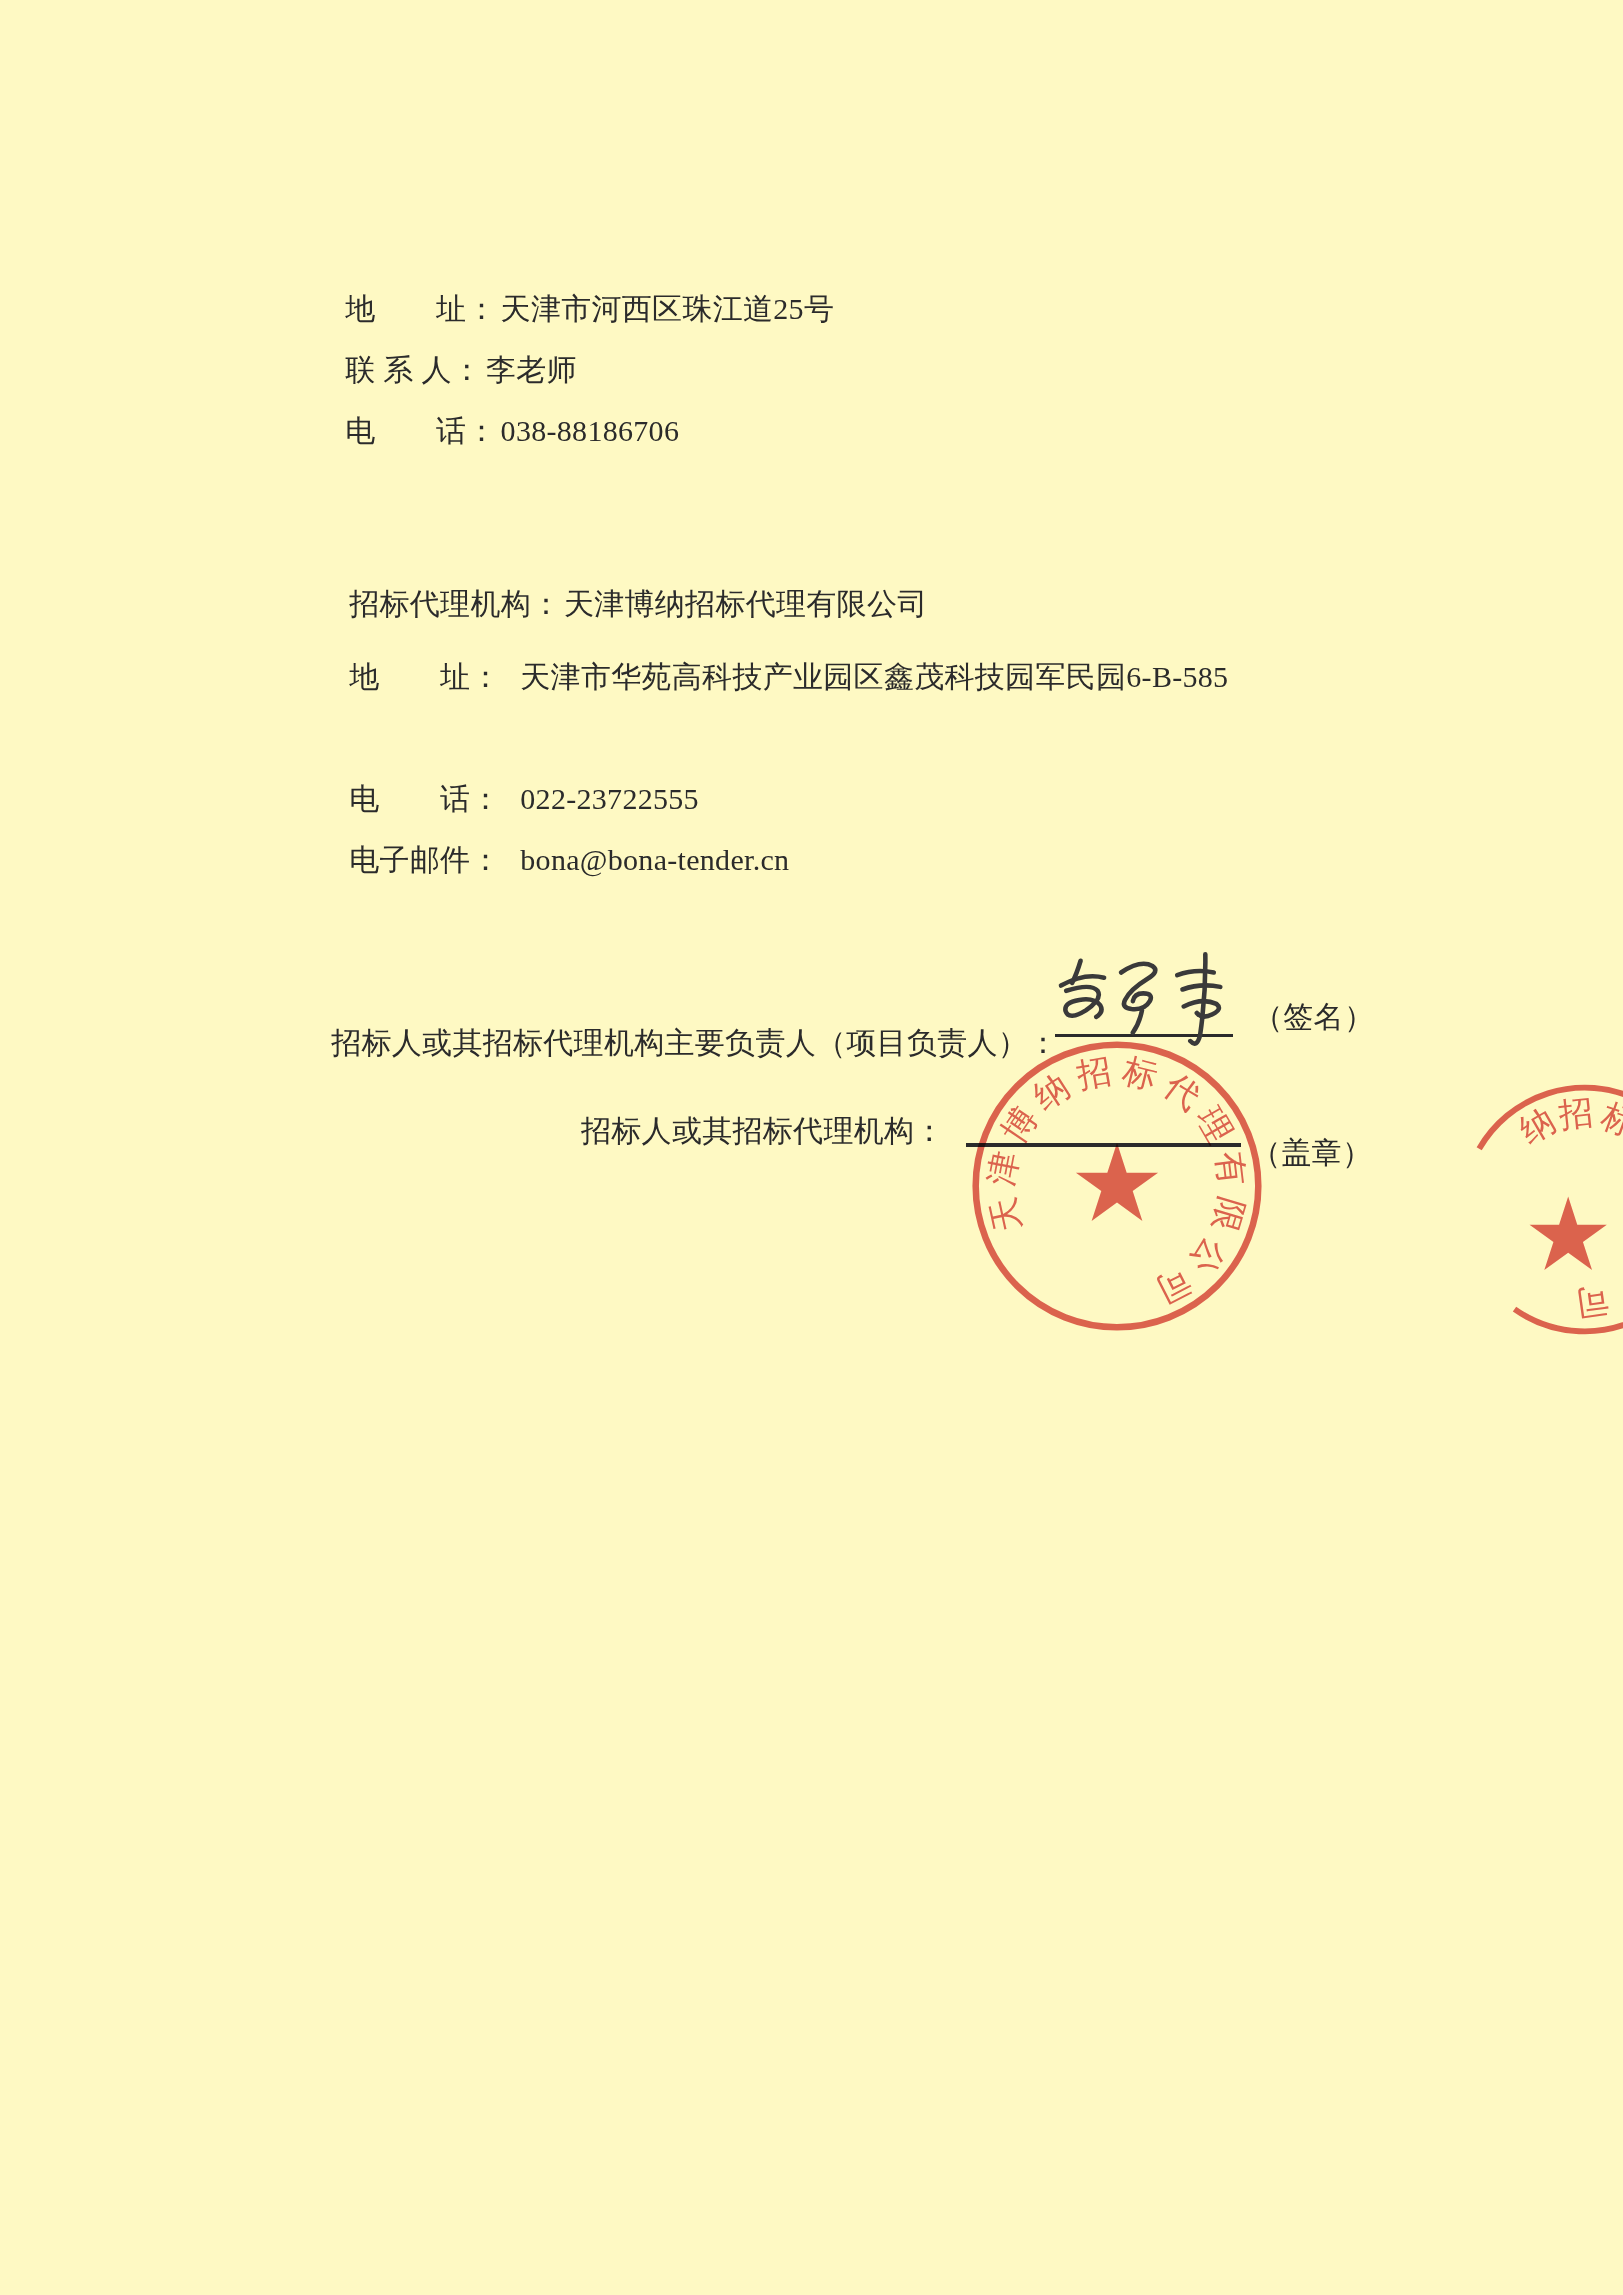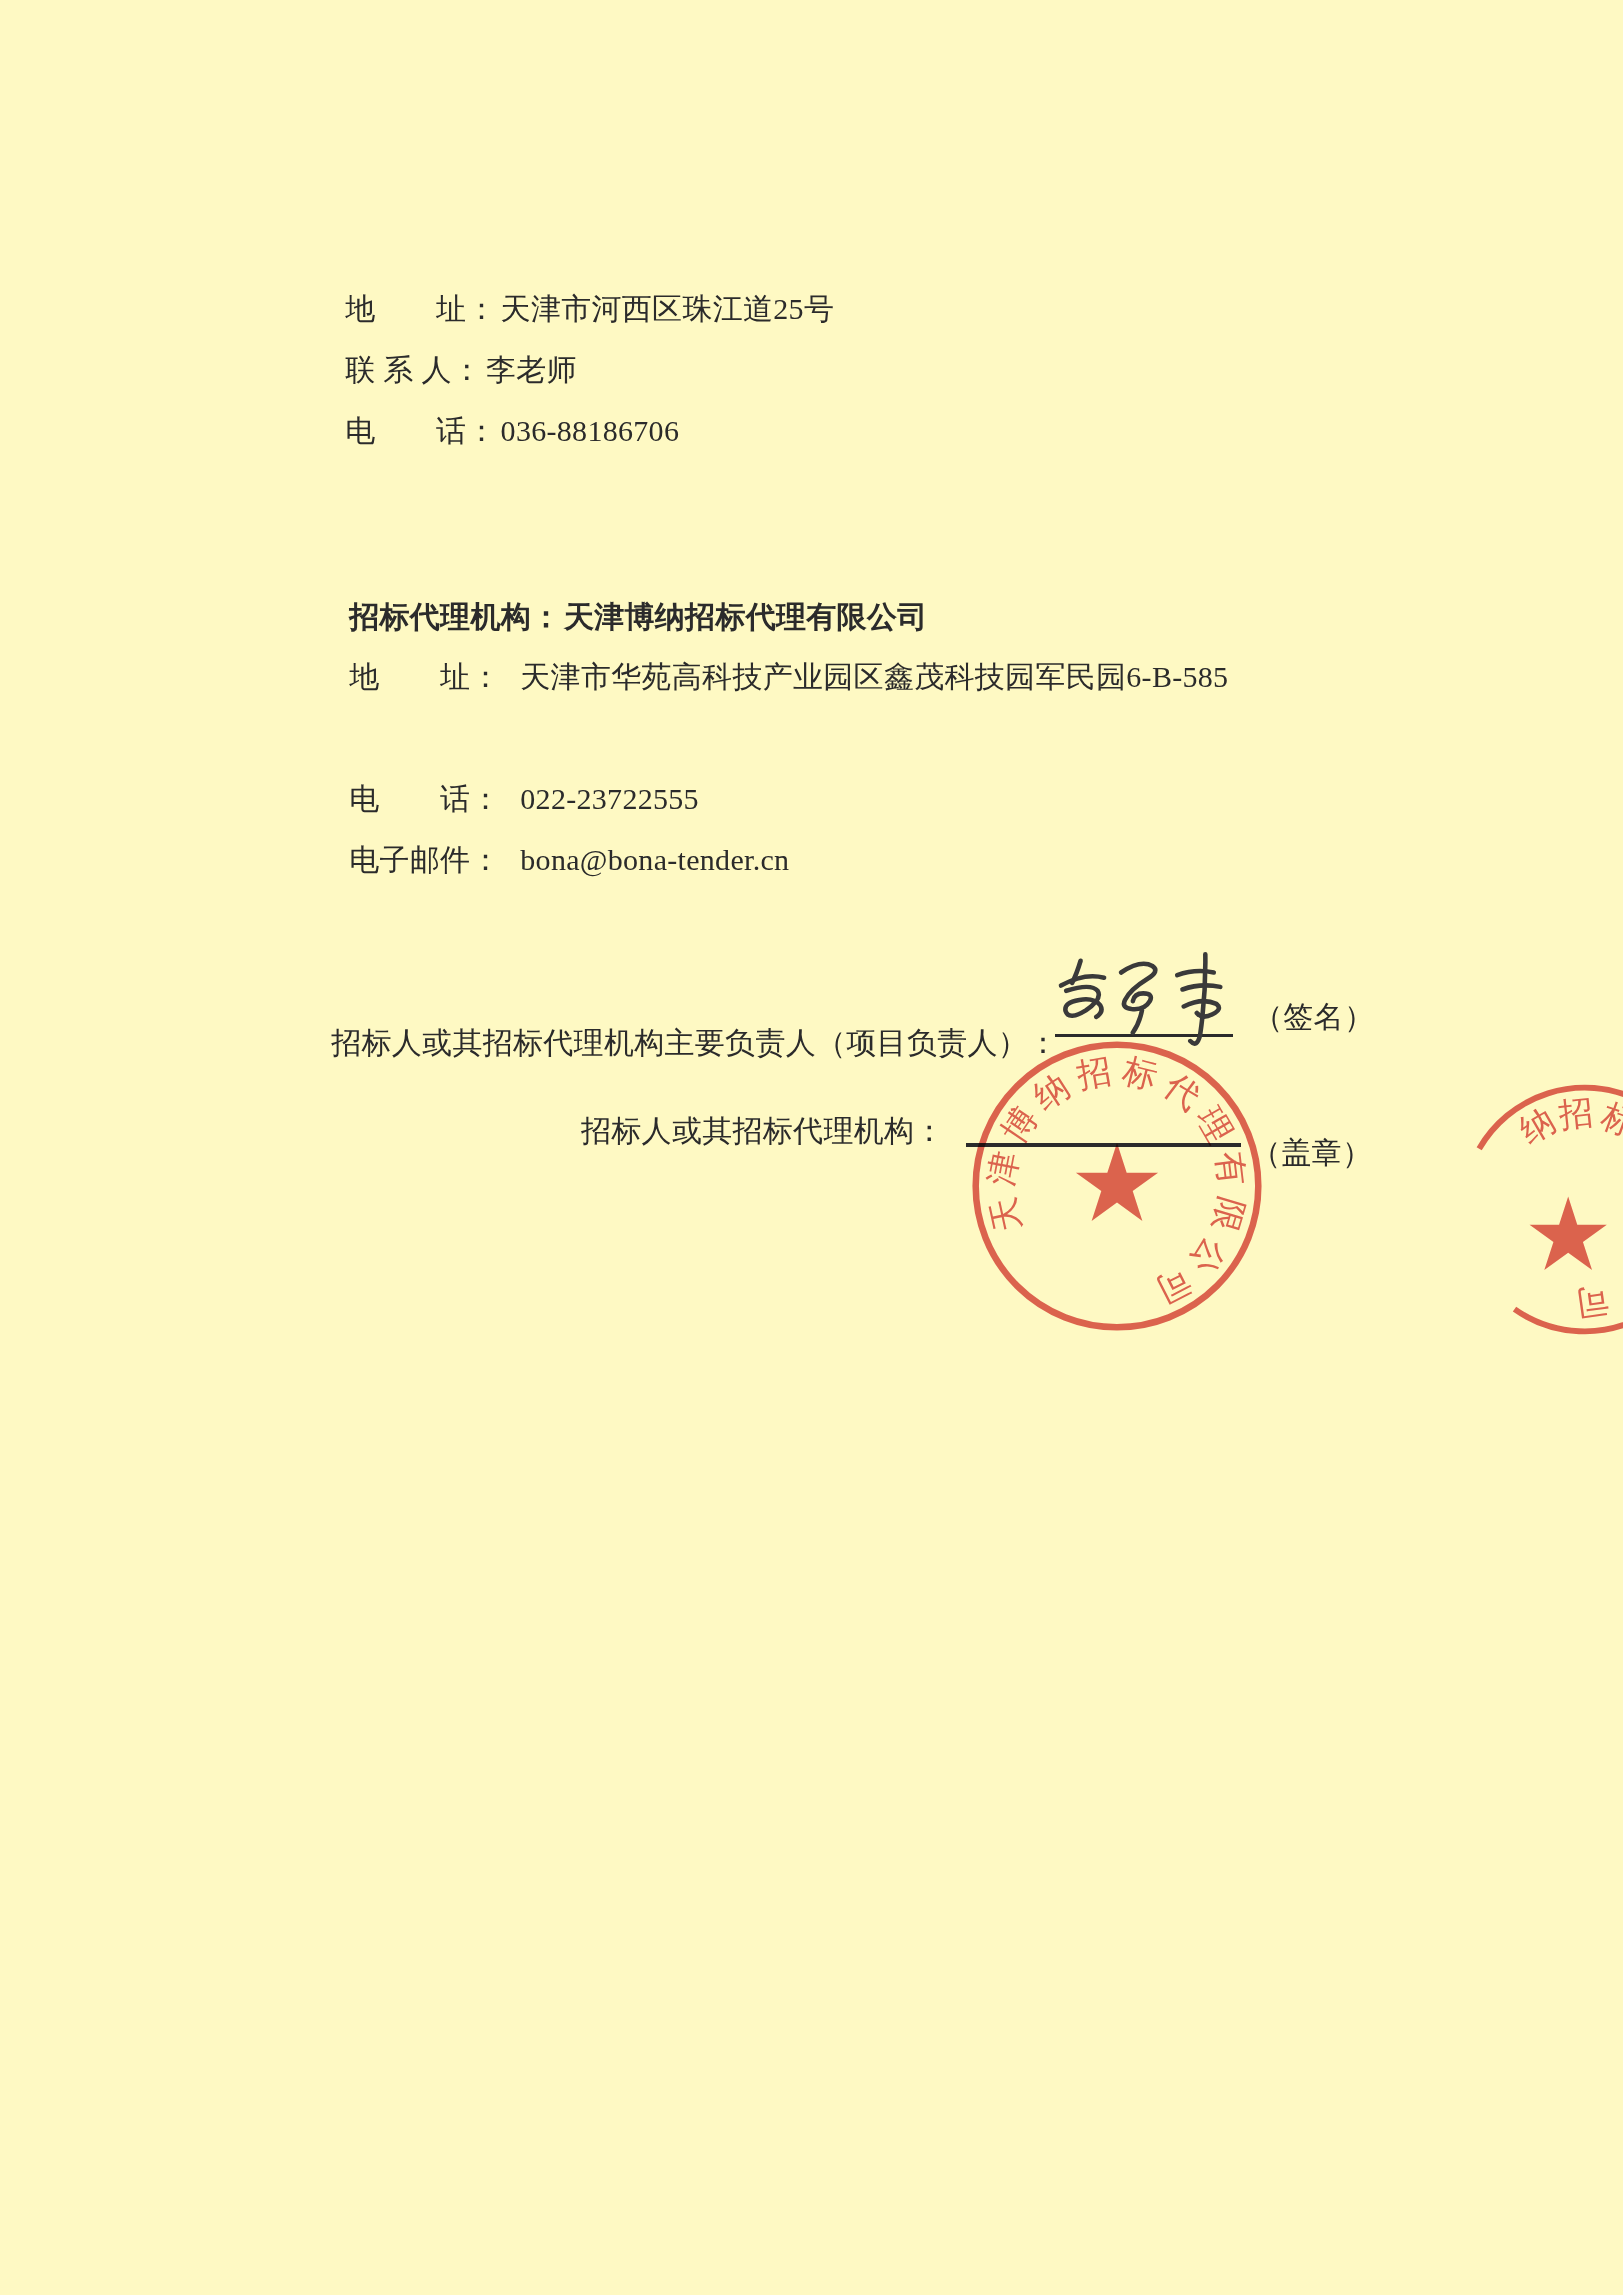--- a/index.html
+++ b/index.html
@@ -48,24 +48,24 @@
 
 <div class="page">
 
   <div class="row" style="left:314px;top:258px;">
     <span class="lbl">地　　址：</span><span class="val">天津市河西区珠江道25号</span>
   </div>
   <div class="row" style="left:314px;top:319px;">
     <span class="lbl">联 系 人：</span><span class="val">李老师</span>
   </div>
   <div class="row" style="left:314px;top:380px;">
-    <span class="lbl">电　　话：</span><span class="val">036-88186706</span>
+    <span class="lbl">电　　话：</span><span class="val">038-88186706</span>
   </div>
 
-  <div class="row" style="left:318px;top:566px;font-weight:bold;">
+  <div class="row" style="left:318px;top:553px;">
     <span class="lbl">招标代理机构：</span><span class="val val-tight">天津博纳招标代理有限公司</span>
   </div>
   <div class="row" style="left:318px;top:626px;">
     <span class="lbl">地　　址：</span><span class="val val-indent">天津市华苑高科技产业园区鑫茂科技园军民园6-B-585</span>
   </div>
   <div class="row" style="left:318px;top:748px;">
     <span class="lbl">电　　话：</span><span class="val val-indent">022-23722555</span>
   </div>
   <div class="row" style="left:318px;top:809px;text-align:right;">
     <span class="lbl">电子邮件：</span><span class="val val-indent">bona@bona-tender.cn</span>

